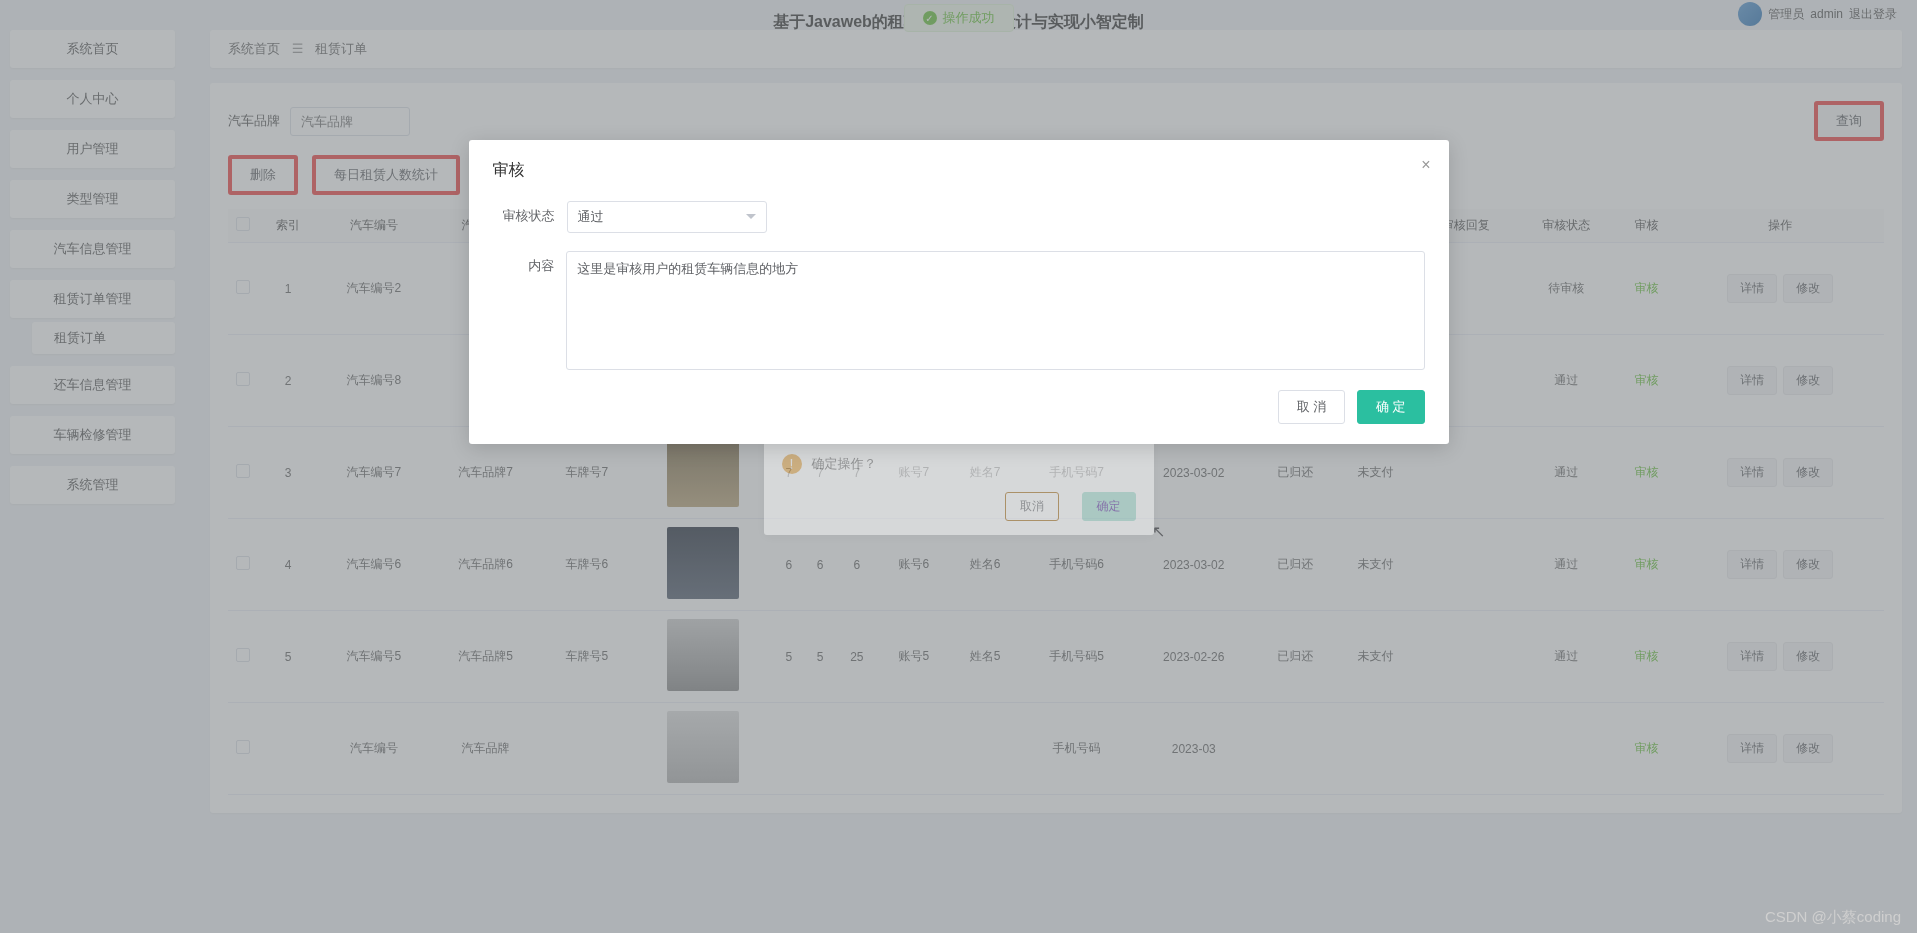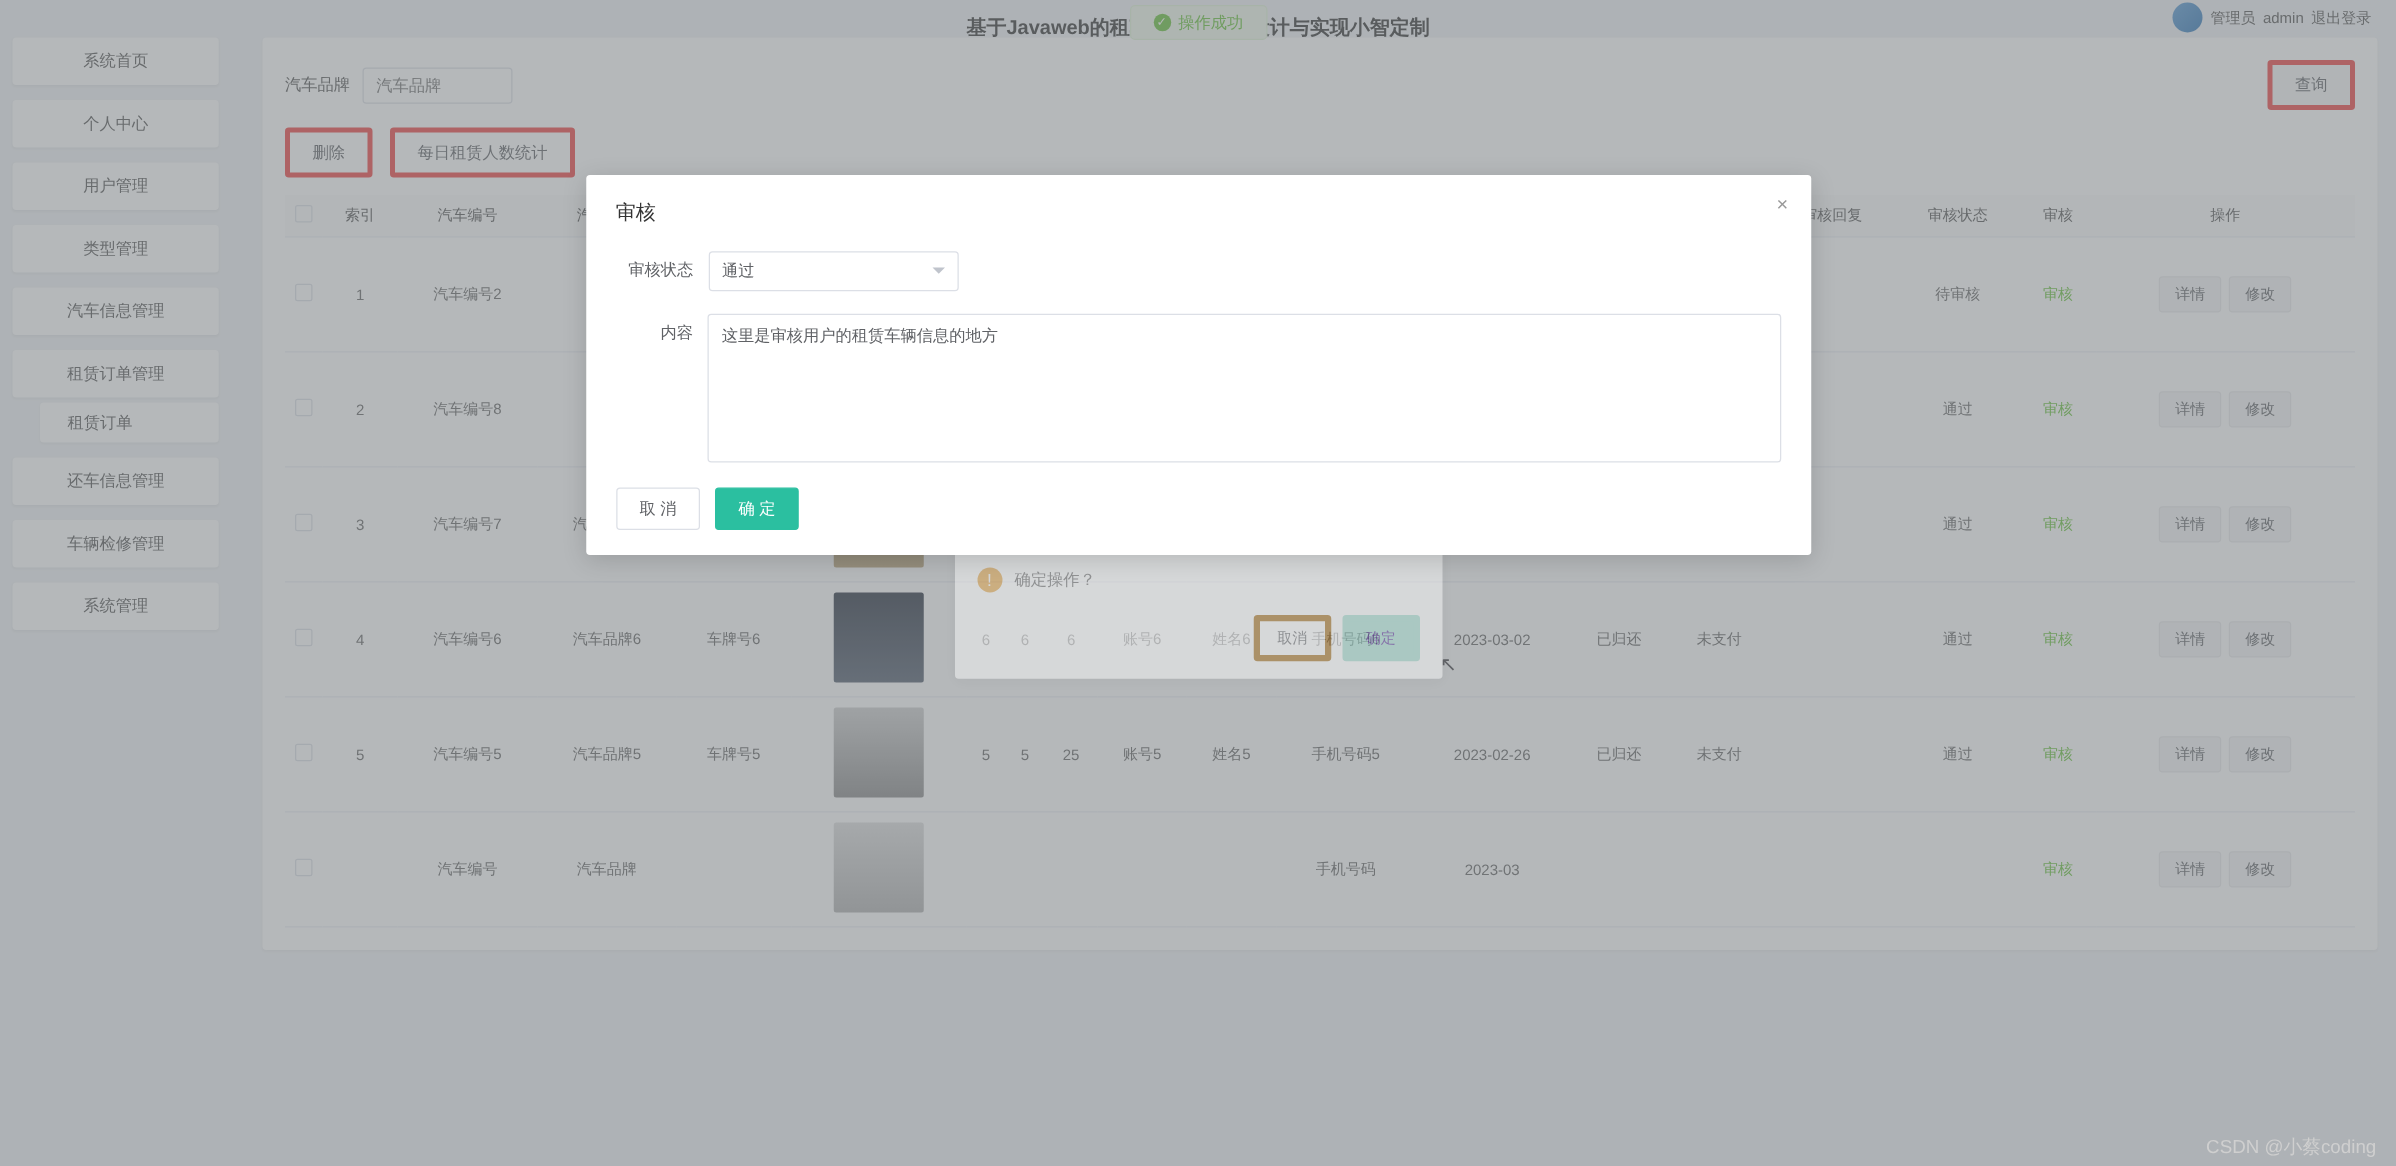--- a/index.html
+++ b/index.html
@@ -55,31 +55,31 @@
 
 
 .dialog { position: absolute; top: 140px; left: 50%; transform: translateX(-50%); width: 980px; background: #fff; border-radius: 3px; z-index: 30; box-shadow: 0 4px 20px rgba(0,0,0,0.15); padding: 20px 24px; }
 .dialog-title { font-size: 16px; color: #333; margin-bottom: 20px; }
 .dialog-close { position: absolute; right: 18px; top: 16px; color: #999; font-size: 16px; cursor: pointer; }
 .form-row { display: flex; align-items: flex-start; margin-bottom: 18px; }
 .form-label { width: 74px; text-align: right; padding-right: 12px; padding-top: 6px; font-size: 13px; color: #606266; }
 .sel { border: 1px solid #dcdfe6; border-radius: 3px; padding: 6px 28px 6px 10px; width: 200px; position: relative; font-size: 13px; color: #606266; }
 .sel::after { content: ""; position: absolute; right: 10px; top: 50%; transform: translateY(-30%); border: 5px solid transparent; border-top-color: #c0c4cc; }
 .ta { border: 1px solid #dcdfe6; border-radius: 3px; padding: 8px 10px; width: 860px; height: 119px; font-size: 13px; color: #606266; resize: none; font-family: inherit; }
-.dialog-footer { margin-top: 20px; }
+.dialog-footer { text-align: right; margin-top: 20px; }
 .btn-cancel { background: #fff; border: 1px solid #dcdfe6; margin-right: 8px; }
 .btn-confirm { background: #2bbfa0; border: 1px solid #2bbfa0; color: #fff; }
 
 
 .inner-confirm { position: absolute; top: 410px; left: 50%; transform: translateX(-50%); width: 390px; background: #fff; border-radius: 3px; z-index: 20; box-shadow: 0 2px 12px rgba(0,0,0,0.08); padding: 14px 18px; opacity: 0.45; }
 .ic-title { font-size: 14px; color: #333; margin-bottom: 12px; display:flex; justify-content:space-between;}
 .ic-body { display: flex; align-items: center; gap: 10px; font-size: 13px; color: #666; margin-bottom: 18px; }
 .ic-warn { width: 20px; height: 20px; border-radius: 50%; background: #e6a23c; color: #fff; display: inline-flex; align-items: center; justify-content: center; font-size: 14px; }
 .ic-footer { text-align: right; }
-.ic-btn { display: inline-block; padding: 5px 14px; border-radius: 3px; font-size: 12px; border: 5px solid #a16207; background: #fff; color: #606266; margin-left: 5px; text-align: right; }
+.ic-btn { display: inline-block; padding: 5px 14px; border-radius: 3px; font-size: 12px; border: 1px solid #a16207; background: #fff; color: #606266; margin-left: 19px; text-align: right; }
 .ic-btn-ok { background: #9ddccd; border-color: #9ddccd; color: #4c1d95; }
 
 .cursor { position: absolute; top: 522px; left: 1152px; z-index: 50; font-size: 16px; pointer-events:none; }
 
 .watermark { position: absolute; right: 16px; bottom: 6px; color: #cfcfcf; font-size: 15px; z-index: 60; }
 </style>
 </head>
 <body>
 
 <div class="header">
@@ -104,20 +104,25 @@
   <div class="sidebar-item">类型管理</div>
   <div class="sidebar-item">汽车信息管理</div>
   <div class="sidebar-item">租赁订单管理</div>
   <div class="sidebar-sub">租赁订单</div>
   <div class="sidebar-item">还车信息管理</div>
   <div class="sidebar-item">车辆检修管理</div>
   <div class="sidebar-item">系统管理</div>
 </div>
 
 <div class="main">
+  <div class="breadcrumb">
+    <span>系统首页</span>
+    <span class="sep">☰</span>
+    <span>租赁订单</span>
+  </div>
 
   <div class="content">
     <div class="filter-row">
       <span class="filter-label">汽车品牌</span>
       <input class="filter-input" placeholder="汽车品牌" style="">
       <div class="btn btn-query">查询</div>
     </div>
     <div class="action-row">
       <div class="btn btn-plain">删除</div>
       <div class="btn btn-plain">每日租赁人数统计</div>

